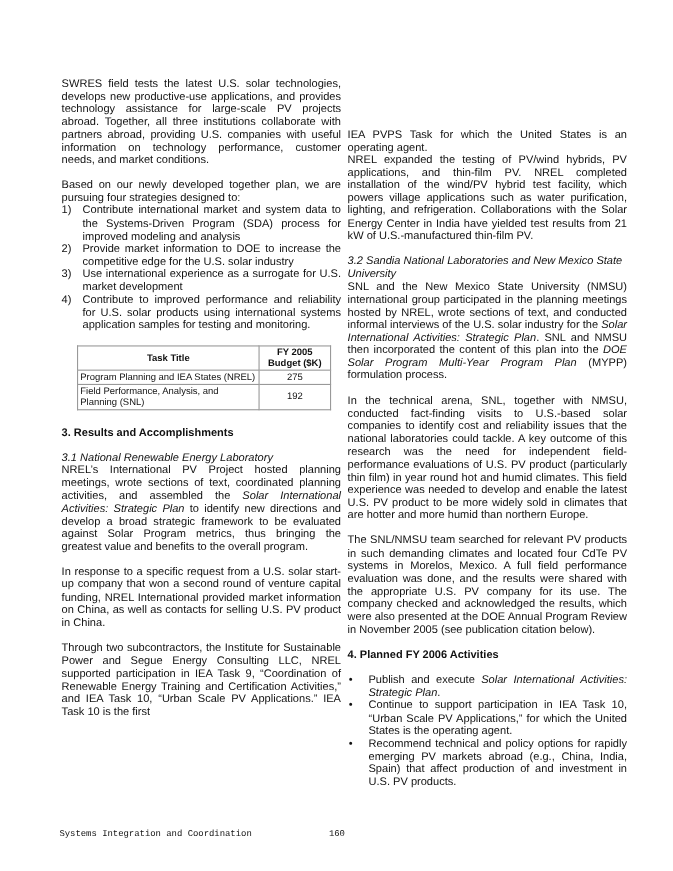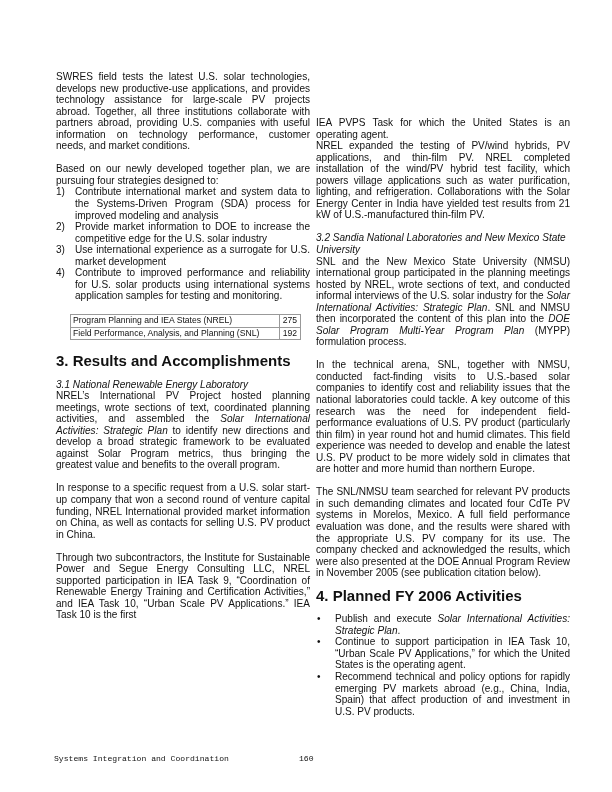--- a/index.html
+++ b/index.html
@@ -4,21 +4,21 @@
 <style>
   html, body { margin: 0; padding: 0; background: #ffffff; }
   body { width: 612px; height: 792px; position: relative; overflow: hidden;
          font-family: "Liberation Sans", sans-serif; color: #111; }
   .col { position: absolute; top: 71px; width: 254px; font-size: 10.05px; line-height: 11.55px; }
   .col.left { left: 56px; }
   .col.right { left: 316px; margin-top: 46px; }
   p { margin: 0 0 11.5px 0; text-align: justify; }
   p.tight { margin-bottom: 0; }
   .ital { font-style: italic; }
-  h3.sec { font-size: 15px; font-weight: bold; margin: 0 0 11.5px 0; line-height: 11.55px; }
+  h3.sec { font-size: 10px; font-weight: bold; margin: 0 0 11.5px 0; line-height: 11.55px; }
   .subhead { font-style: italic; margin: 0; }
   ol.strat { list-style: none; margin: 0 0 12px 0; padding: 0; }
   ol.strat li { position: relative; padding-left: 19px; text-align: justify; }
   ol.strat li .num { position: absolute; left: 0; top: 0; }
   ul.bul { list-style: none; margin: 0; padding: 0; }
   ul.bul li { position: relative; padding-left: 19px; text-align: justify; }
   ul.bul li .dot { position: absolute; left: 1px; top: 0; }
   table.budget { border-collapse: collapse; margin: 0 0 0 14px; width: 231px; font-size: 8.6px; line-height: 9.8px; }
   table.budget td, table.budget th { border: 1px solid #999; padding: 1px 2px; vertical-align: middle; }
   table.budget th { font-weight: bold; text-align: center; }
@@ -35,20 +35,24 @@
   <p class="tight">Based on our newly developed together plan, we are pursuing four strategies designed to:</p>
   <ol class="strat">
     <li><span class="num">1)</span><span>Contribute international market and system data to the Systems-Driven Program (SDA) process for improved modeling and analysis</span></li>
     <li><span class="num">2)</span><span>Provide market information to DOE to increase the competitive edge for the U.S. solar industry</span></li>
     <li><span class="num">3)</span><span>Use international experience as a surrogate for U.S. market development</span></li>
     <li><span class="num">4)</span><span>Contribute to improved performance and reliability for U.S. solar products using international systems application samples for testing and monitoring.</span></li>
   </ol>
 
   <table class="budget">
     <tbody>
+        <tr>
+      <th style="width:160px">Task Title</th>
+      <th>FY 2005 Budget ($K)</th>
+    </tr>
     <tr>
       <td>Program Planning and IEA States (NREL)</td>
       <td class="val">275</td>
     </tr>
     <tr>
       <td>Field Performance, Analysis, and Planning (SNL)</td>
       <td class="val">192</td>
     </tr>
   </tbody>
     </table>

